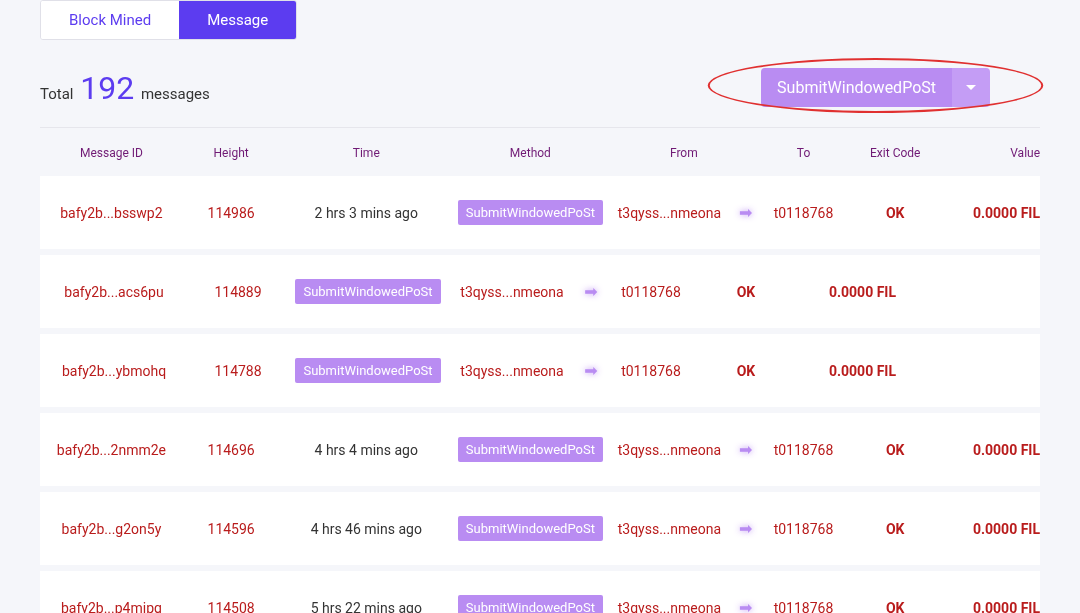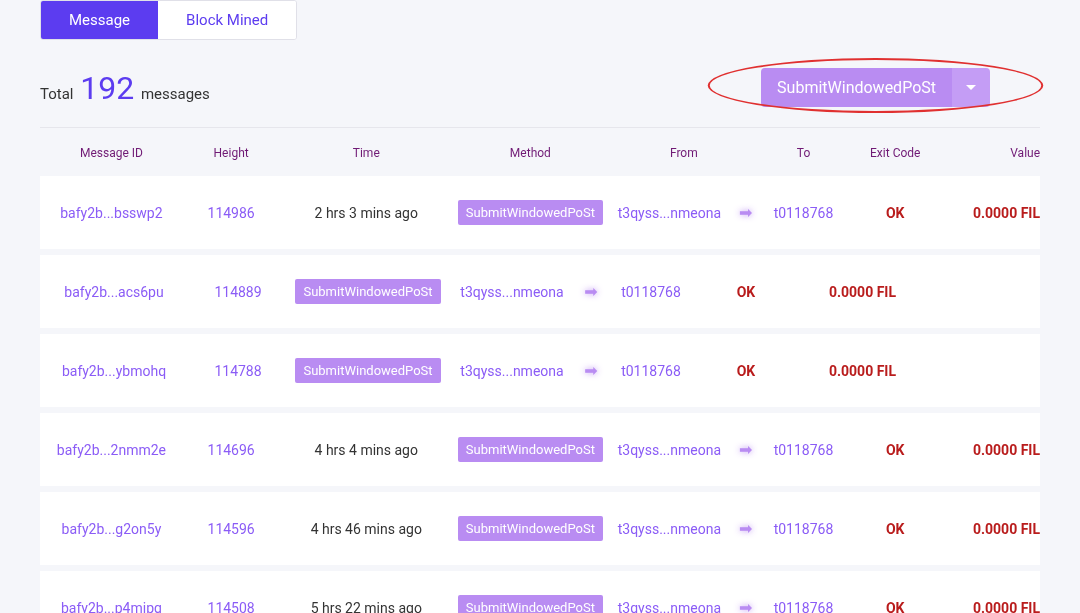--- a/index.html
+++ b/index.html
@@ -122,21 +122,21 @@
       gap: 6px;
     }
     .row {
       display: flex;
       align-items: center;
       background: #fff;
       padding: 24px 0;
       font-size: 14px;
     }
     .link {
-      color: #8b5cf6;
+      color: #b91c1c;
       cursor: pointer;
     }
     .time-text {
       color: #333;
     }
     .method-badge {
       display: inline-block;
       background: #b98cf2;
       color: #fff;
       padding: 5px 8px;
@@ -152,22 +152,22 @@
       color: #b91c1c;
       font-weight: bold;
     }
   </style>
 </head>
 <body>
 
 <div class="content">
 
   <div class="tabs">
+    <div class="tab">Block Mined</div>
     <div class="tab active">Message</div>
-    <div class="tab">Block Mined</div>
   </div>
 
   <div class="summary-row">
     <div class="total-line">
       <span>Total </span><span class="total-count">192</span><span> messages</span>
     </div>
 
     <div class="filter-wrap">
       <div class="filter-button">
         <div class="filter-label">SubmitWindowedPoSt</div>

